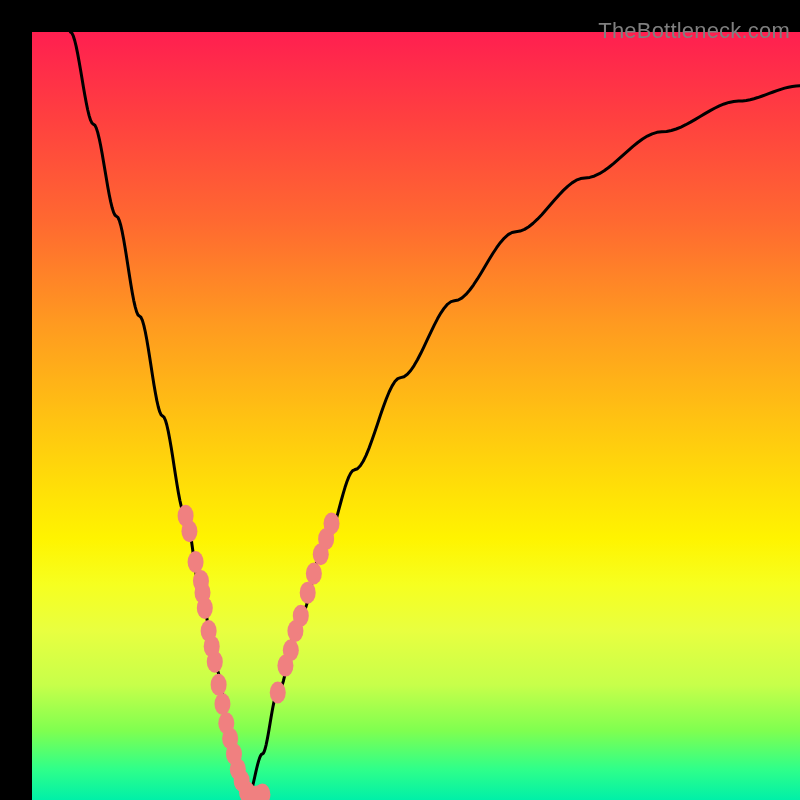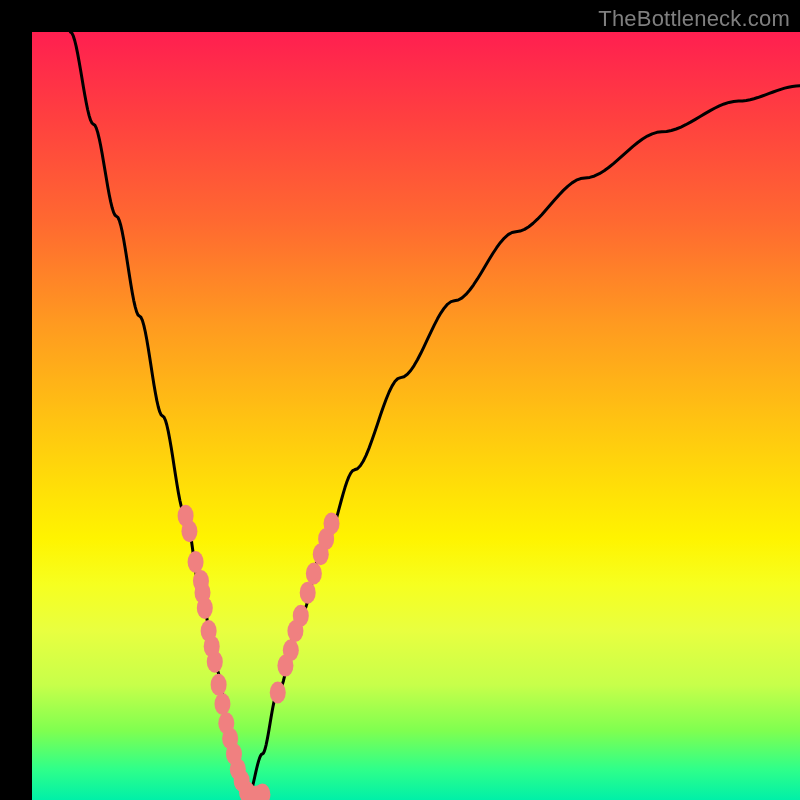--- a/index.html
+++ b/index.html
@@ -42,21 +42,21 @@
   }
   svg.overlay {
     position: absolute;
     left: 0;
     top: 0;
     width: 768px;
     height: 768px;
   }
   .watermark {
     position: absolute;
-    top: 6px;
+    top: 18px;
     right: 10px;
     color: #7f7f7f;
     font-size: 22px;
     font-weight: 400;
     letter-spacing: 0.2px;
   }
 </style>
 </head>
 <body>
 

